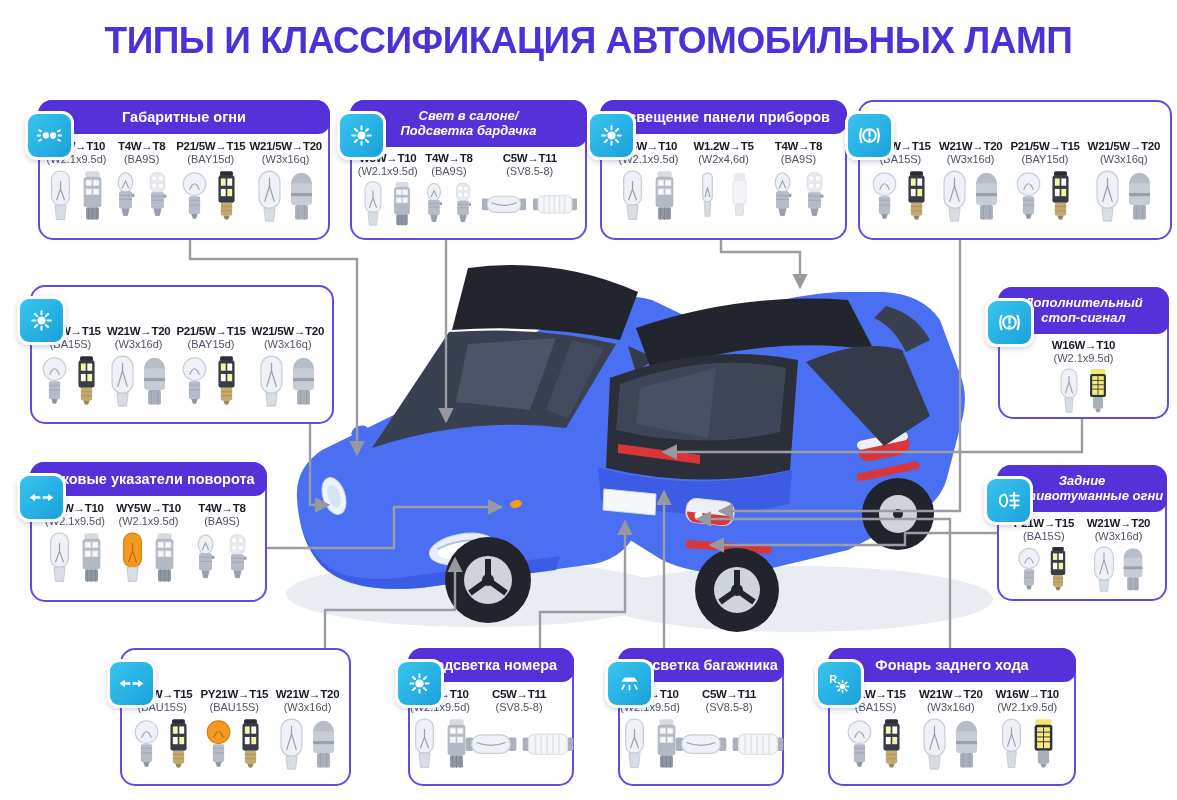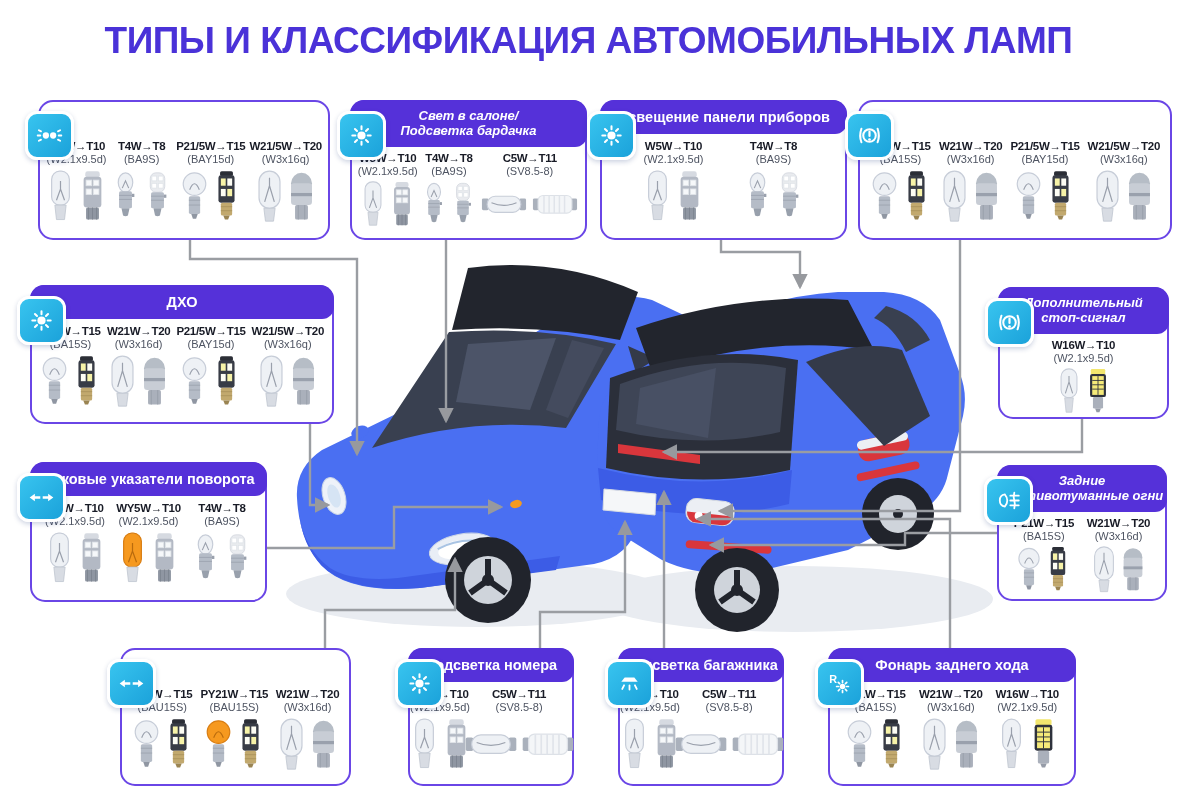--- a/index.html
+++ b/index.html
@@ -282,20 +282,21 @@
     </g>
   </svg>
 
   <div id="cards">
       <section class="card" style="left: 38px; top: 100px; width: 288px; height: 136px;">
     <div class="card-icon">
       <svg viewBox="0 0 24 24">
             <use href="#i-parking" xlink:href="#i-parking"></use>
           </svg>
     </div>
+    <header class="card-header">Габаритные огни</header>
     <div class="card-items">
           <div class="lamp-item">
             <div class="item-name">W5W→T10</div>
             <div class="item-base">(W2.1x9.5d)</div>
             <div class="bulbs">
               <svg class="bulb" viewBox="0 0 36 68">
                 <use href="#b-glass-wedge" xlink:href="#b-glass-wedge"></use>
               </svg>
               <svg class="bulb" viewBox="0 0 36 68">
                 <use href="#b-led-wedge" xlink:href="#b-led-wedge"></use>
@@ -401,20 +402,32 @@
             <div class="bulbs">
               <svg class="bulb" viewBox="0 0 36 68">
                 <use href="#b-glass-wedge" xlink:href="#b-glass-wedge"></use>
               </svg>
               <svg class="bulb" viewBox="0 0 36 68">
                 <use href="#b-led-wedge" xlink:href="#b-led-wedge"></use>
               </svg>
             </div>
           </div>
           <div class="lamp-item">
+            <div class="item-name">W1.2W→T5</div>
+            <div class="item-base">(W2x4,6d)</div>
+            <div class="bulbs">
+              <svg class="bulb" viewBox="0 0 36 68">
+                <use href="#b-glass-tiny" xlink:href="#b-glass-tiny"></use>
+              </svg>
+              <svg class="bulb" viewBox="0 0 36 68">
+                <use href="#b-led-tiny" xlink:href="#b-led-tiny"></use>
+              </svg>
+            </div>
+          </div>
+          <div class="lamp-item">
             <div class="item-name">T4W→T8</div>
             <div class="item-base">(BA9S)</div>
             <div class="bulbs">
               <svg class="bulb" viewBox="0 0 36 68">
                 <use href="#b-glass-bayonet" xlink:href="#b-glass-bayonet"></use>
               </svg>
               <svg class="bulb" viewBox="0 0 36 68">
                 <use href="#b-led-bayonet" xlink:href="#b-led-bayonet"></use>
               </svg>
             </div>
@@ -477,21 +490,20 @@
             </div>
           </div>
         </div>
   </section>
       <section class="card" style="left: 30px; top: 285px; width: 300px; height: 135px;">
     <div class="card-icon">
       <svg viewBox="0 0 24 24">
             <use href="#i-sun" xlink:href="#i-sun"></use>
           </svg>
     </div>
-    <header class="card-header">ДХО</header>
     <div class="card-items">
           <div class="lamp-item">
             <div class="item-name">P21W→T15</div>
             <div class="item-base">(BA15S)</div>
             <div class="bulbs">
               <svg class="bulb" viewBox="0 0 36 68">
                 <use href="#b-glass-round" xlink:href="#b-glass-round"></use>
               </svg>
               <svg class="bulb" viewBox="0 0 36 68">
                 <use href="#b-led-stick" xlink:href="#b-led-stick"></use>

